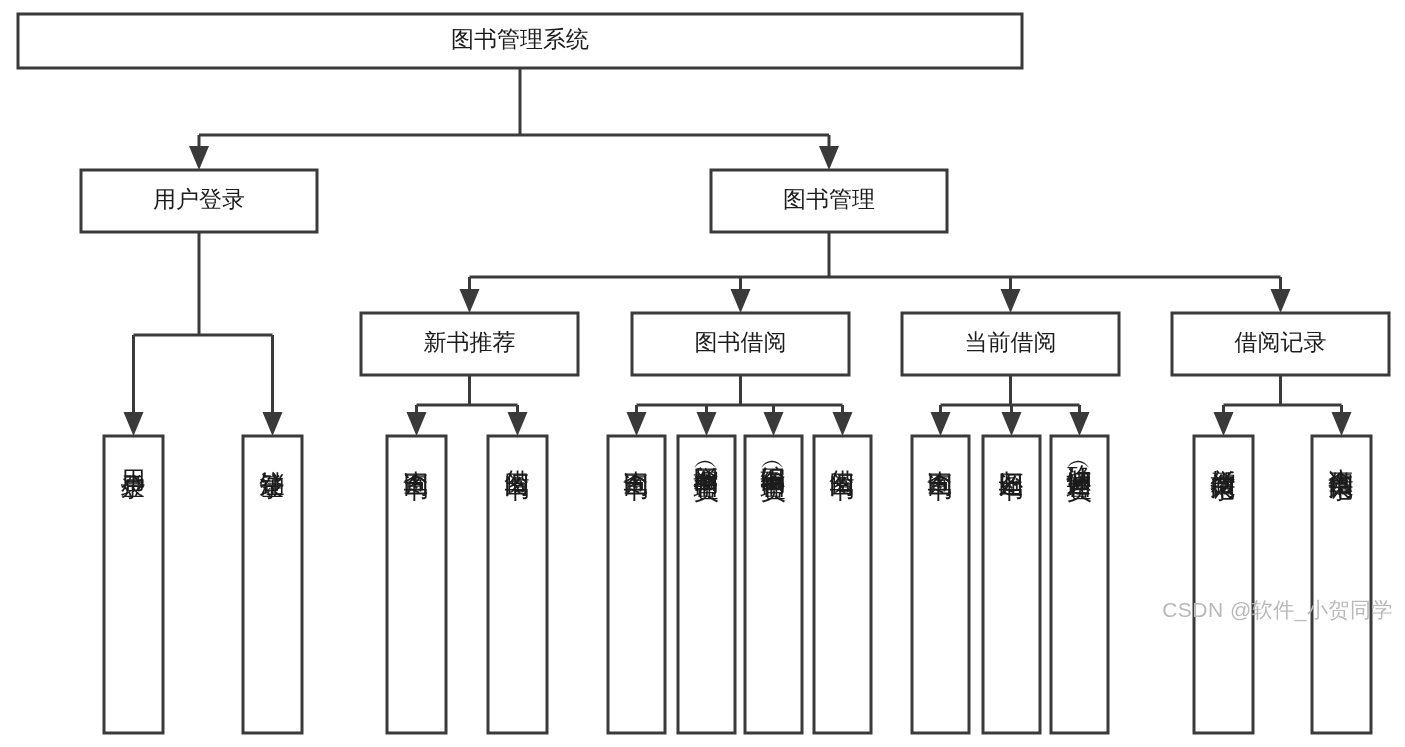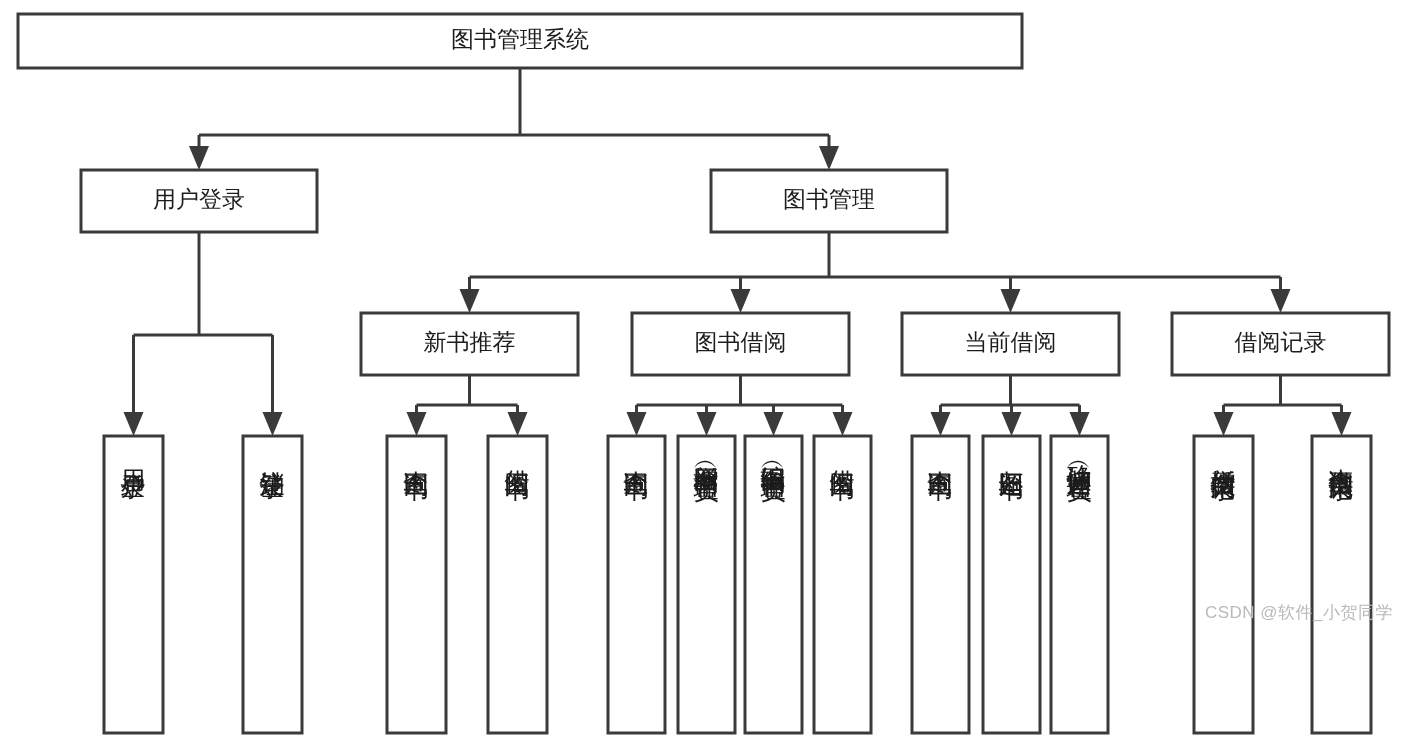--- a/index.html
+++ b/index.html
@@ -56,21 +56,21 @@
     text-orientation: upright;
     letter-spacing: 2px;
     dominant-baseline: central;
     text-anchor: middle;
   }
   .watermark {
     position: absolute;
     right: 12px;
     bottom: 6px;
     font-family: "Liberation Sans", "DejaVu Sans", sans-serif;
-    font-size: 17px;
+    font-size: 21px;
     color: #b9b9b9;
     white-space: nowrap;
     letter-spacing: 0.5px;
     user-select: none;
   }
 </style>
 </head>
 <body>
 
 <div id="diagram-root">

